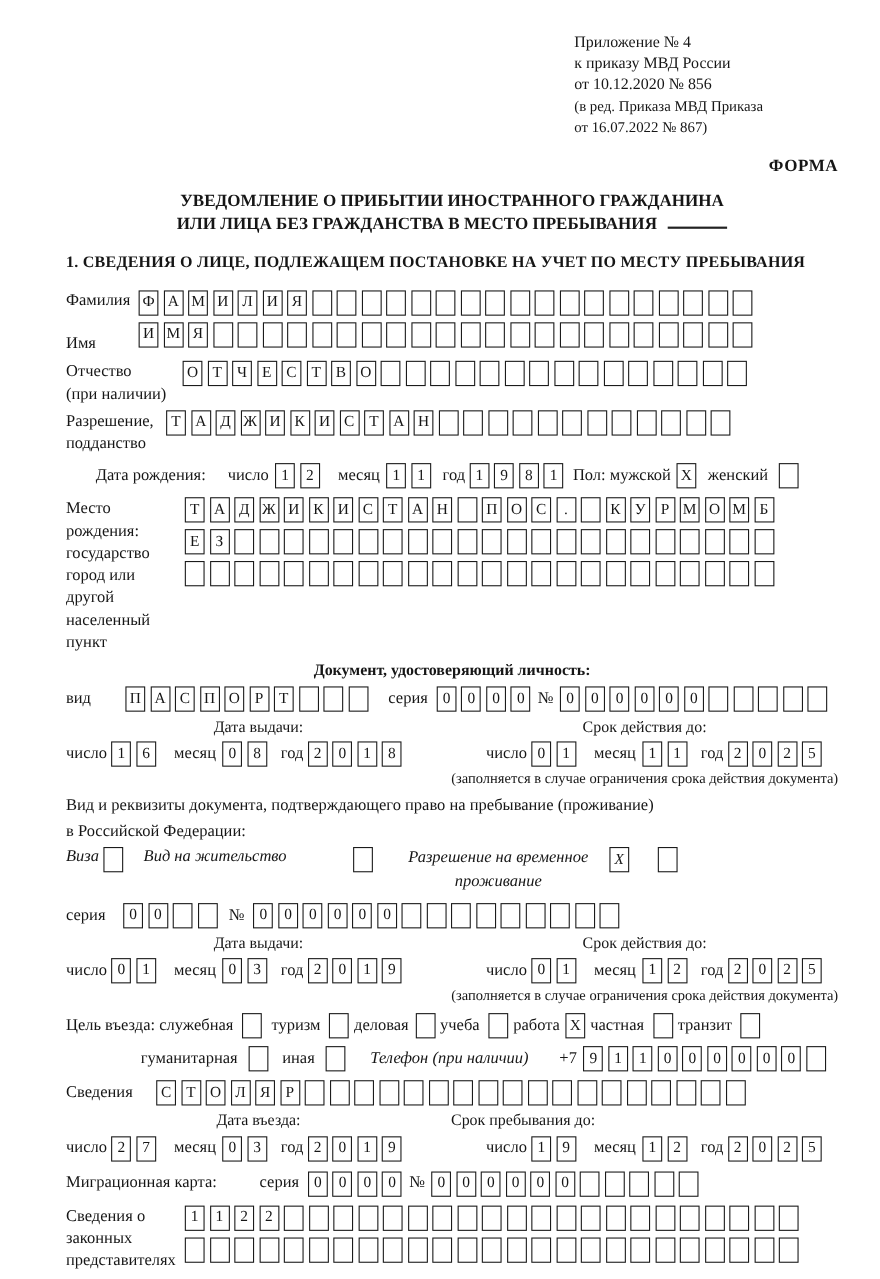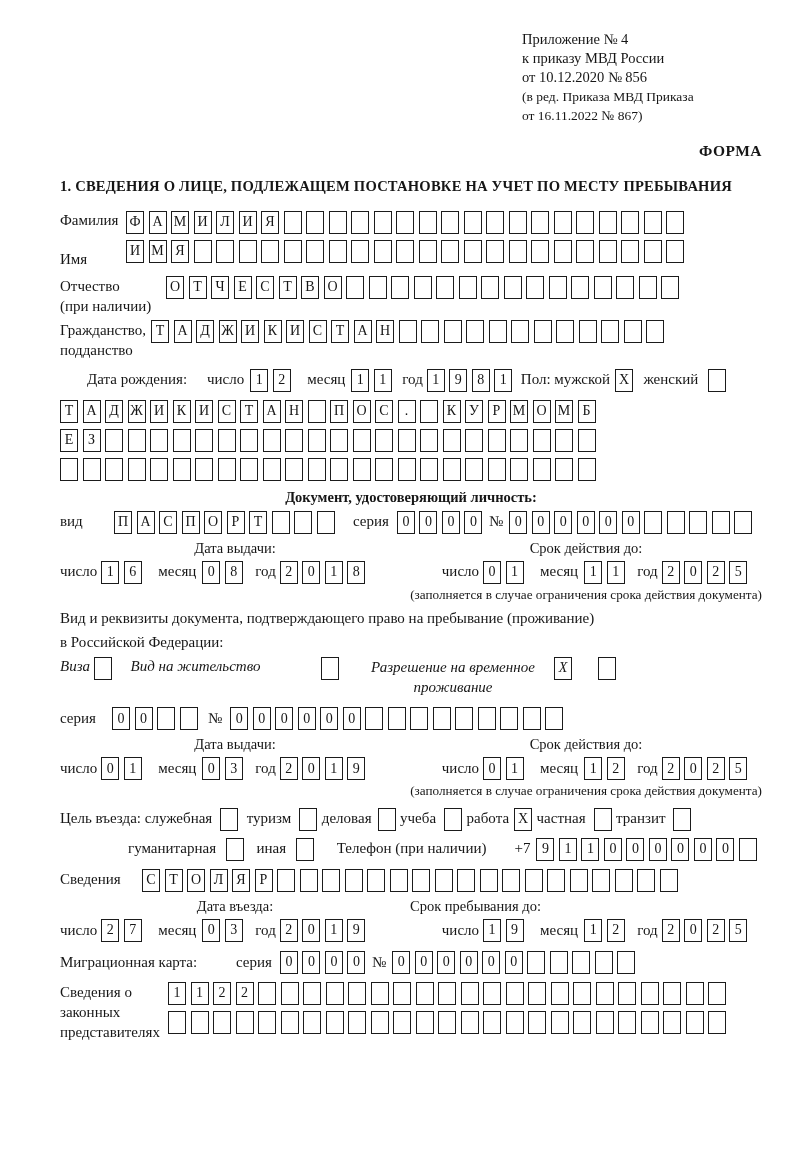--- a/index.html
+++ b/index.html
@@ -42,25 +42,29 @@
 </head>
 <body>
 
 <div class="page">
 
   <div class="appendix">
     <div class="n">Приложение № 4</div>
     <div class="n">к приказу МВД России</div>
     <div class="n">от 10.12.2020 № 856</div>
     <div class="s">(в ред. Приказа МВД Приказа</div>
-    <div class="s">от 16.11.2022 № 867)</div>
+    <div class="s">от 16.07.2022 № 867)</div>
   </div>
 
   <div class="forma">ФОРМА</div>
 
+  <div class="title-wrap">
+    <div class="title">УВЕДОМЛЕНИЕ О ПРИБЫТИИ ИНОСТРАННОГО ГРАЖДАНИНА</div>
+    <div class="title"><span>ИЛИ ЛИЦА БЕЗ ГРАЖДАНСТВА В МЕСТО ПРЕБЫВАНИЯ</span><span class="uline"></span></div>
+  </div>
 
   <div class="sect">1. СВЕДЕНИЯ О ЛИЦЕ, ПОДЛЕЖАЩЕМ ПОСТАНОВКЕ НА УЧЕТ ПО МЕСТУ ПРЕБЫВАНИЯ</div>
 
   <div class="row" style="margin-top:14px;">
     <span class="lbl" style="width:66px;">Фамилия</span>
     <span class="boxes">
         <span class="cbox">Ф</span>
         <span class="cbox">А</span>
         <span class="cbox">М</span>
         <span class="cbox">И</span>
@@ -146,21 +150,21 @@
         <span class="cbox"></span>
         <span class="cbox"></span>
         <span class="cbox"></span>
         <span class="cbox"></span>
         <span class="cbox"></span>
       </span>
   </div>
 
   <div class="row" style="margin-top:4px;">
     <div class="lblcol" style="width:91px;">
-      <div>Гражданство,</div>
+      <div>Разрешение,</div>
       <div>подданство</div>
     </div>
     <span class="boxes">
         <span class="cbox">Т</span>
         <span class="cbox">А</span>
         <span class="cbox">Д</span>
         <span class="cbox">Ж</span>
         <span class="cbox">И</span>
         <span class="cbox">К</span>
         <span class="cbox">И</span>
@@ -206,20 +210,26 @@
     <span class="boxes" style="margin-left:5px;">
         <span class="cbox">X</span>
       </span>
     <span class="lbl" style="margin-left:6px;">женский</span>
     <span class="boxes" style="margin-left:10px;">
         <span class="cbox"></span>
       </span>
   </div>
 
   <div class="row" style="margin-top:8px;">
+    <div class="lblcol" style="width:108px;">
+      <div>Место рождения:</div>
+      <div>государство</div>
+      <div>город или другой</div>
+      <div>населенный пункт</div>
+    </div>
     <div class="bp-rows">
       <div class="boxes">
           <span class="cbox">Т</span>
           <span class="cbox">А</span>
           <span class="cbox">Д</span>
           <span class="cbox">Ж</span>
           <span class="cbox">И</span>
           <span class="cbox">К</span>
           <span class="cbox">И</span>
           <span class="cbox">С</span>
@@ -510,21 +520,21 @@
 
   <div class="rowc" style="margin-top:7px; padding-left:68px;">
     <span class="lbl">гуманитарная</span>
     <span class="boxes" style="margin-left:10px;">
         <span class="cbox"></span>
       </span>
     <span class="lbl" style="margin-left:8px;">иная</span>
     <span class="boxes" style="margin-left:10px;">
         <span class="cbox"></span>
       </span>
-    <span class="lbl" style="margin-left:18px;">Телефон (при наличии)</span>
+    <span class="lbl" style="margin-left:18px;font-style:italic;">Телефон (при наличии)</span>
     <span class="lbl" style="margin:0 6px 0 28px;">+7</span>
     <span class="boxes">
         <span class="cbox">9</span>
         <span class="cbox">1</span>
         <span class="cbox">1</span>
         <span class="cbox">0</span>
         <span class="cbox">0</span>
         <span class="cbox">0</span>
         <span class="cbox">0</span>
         <span class="cbox">0</span>

